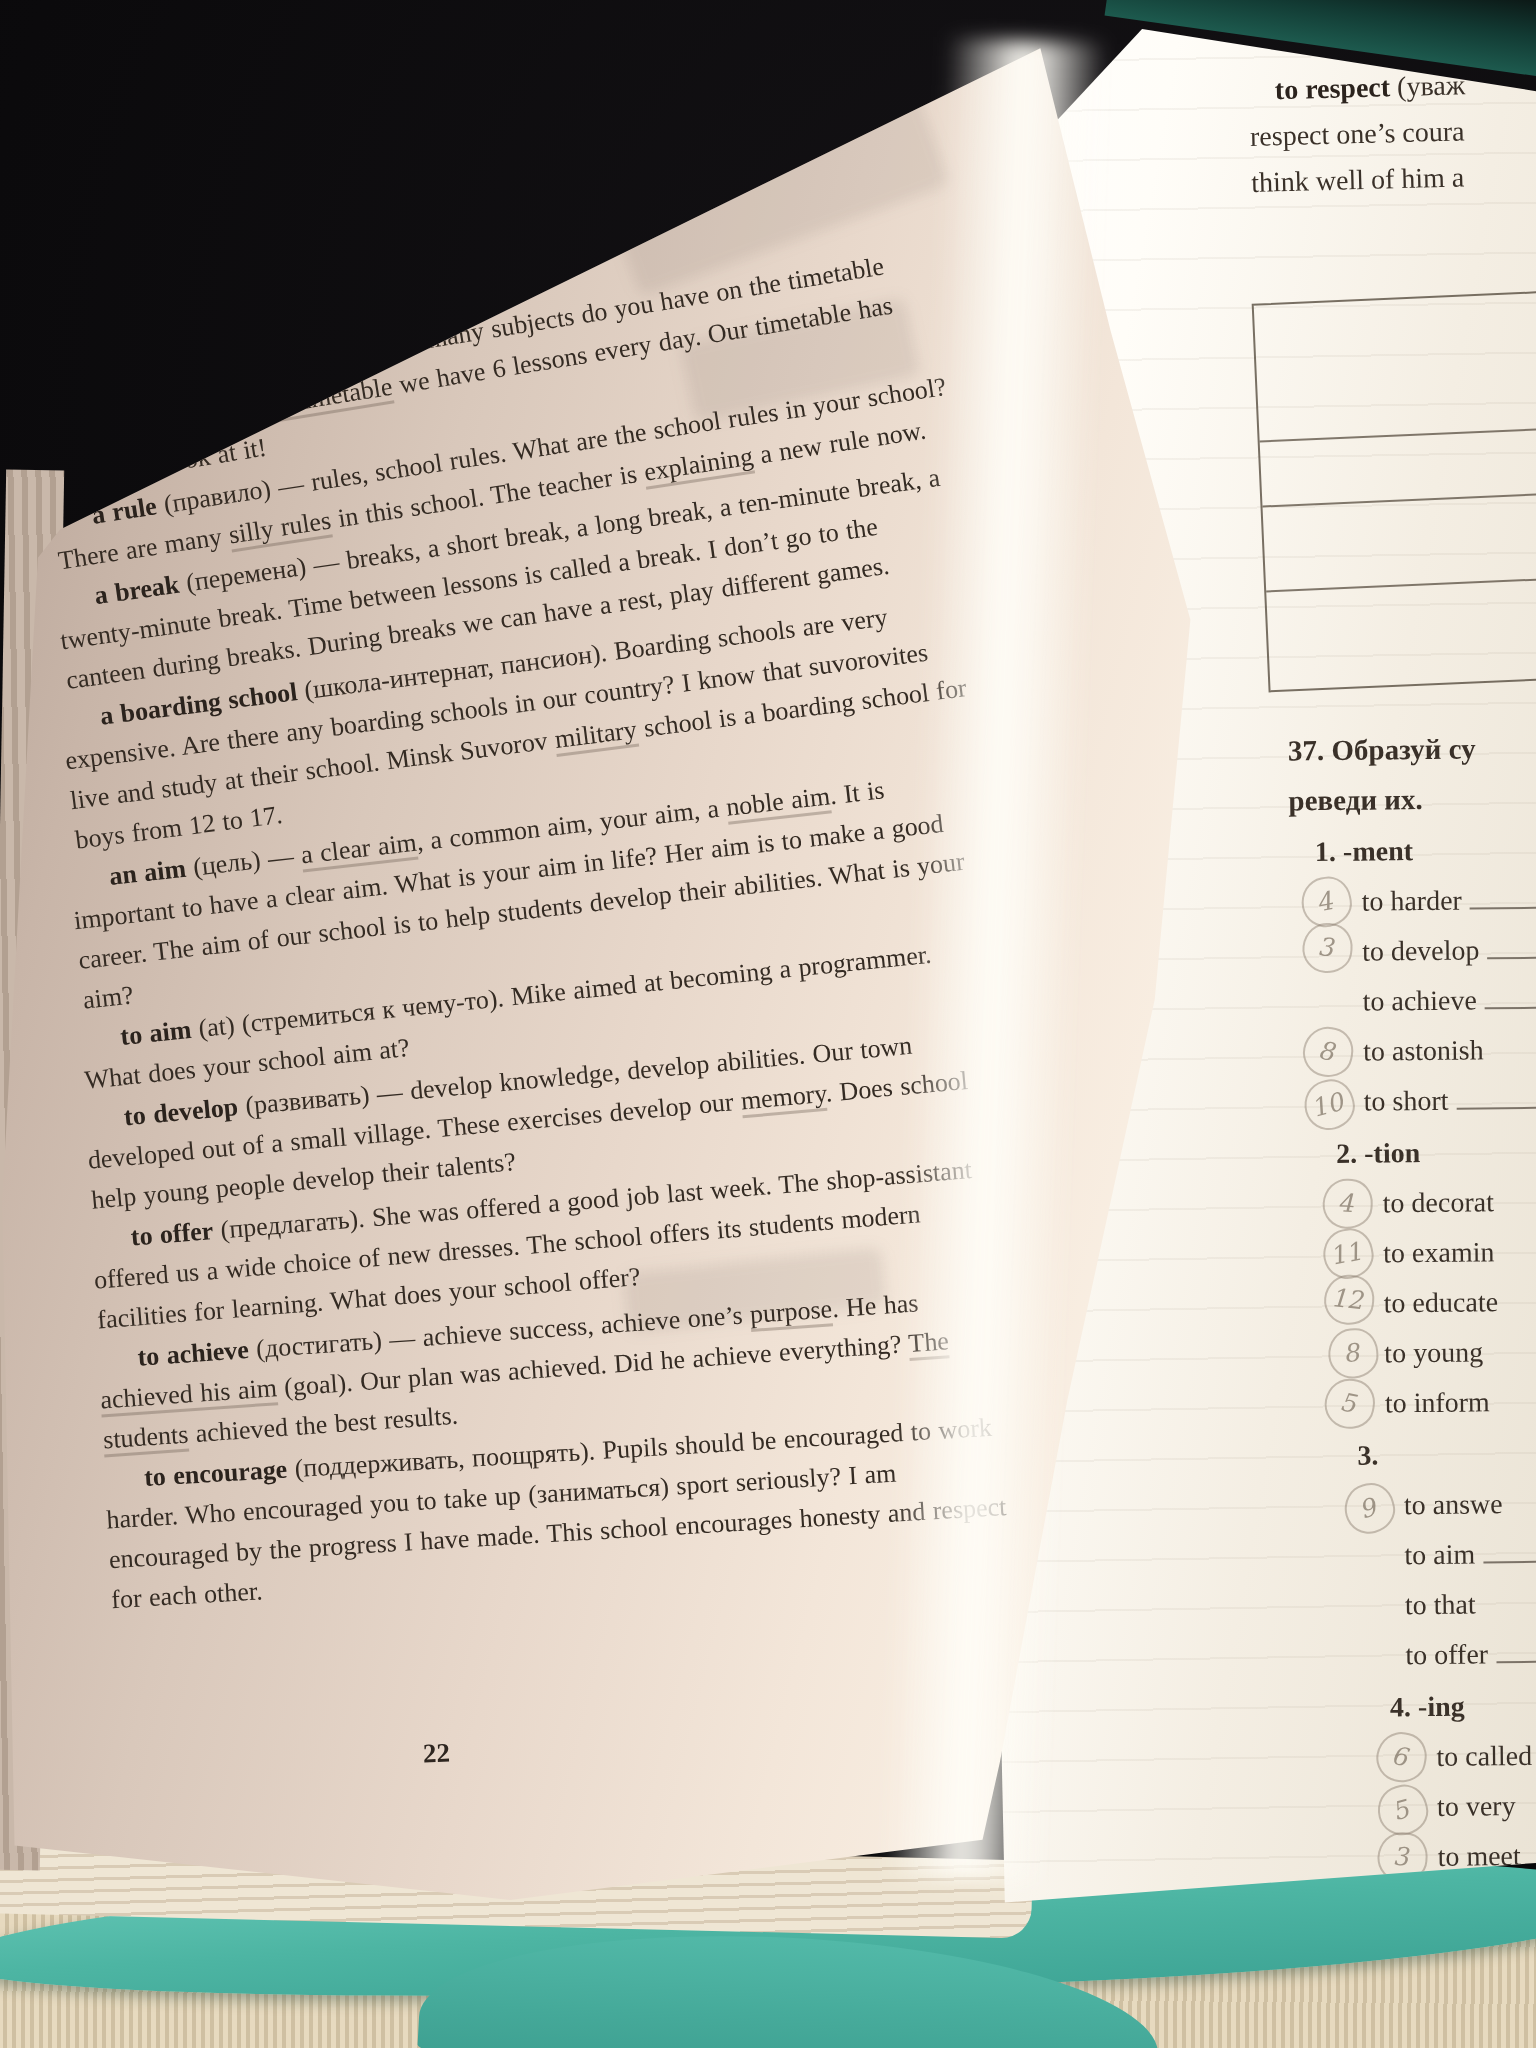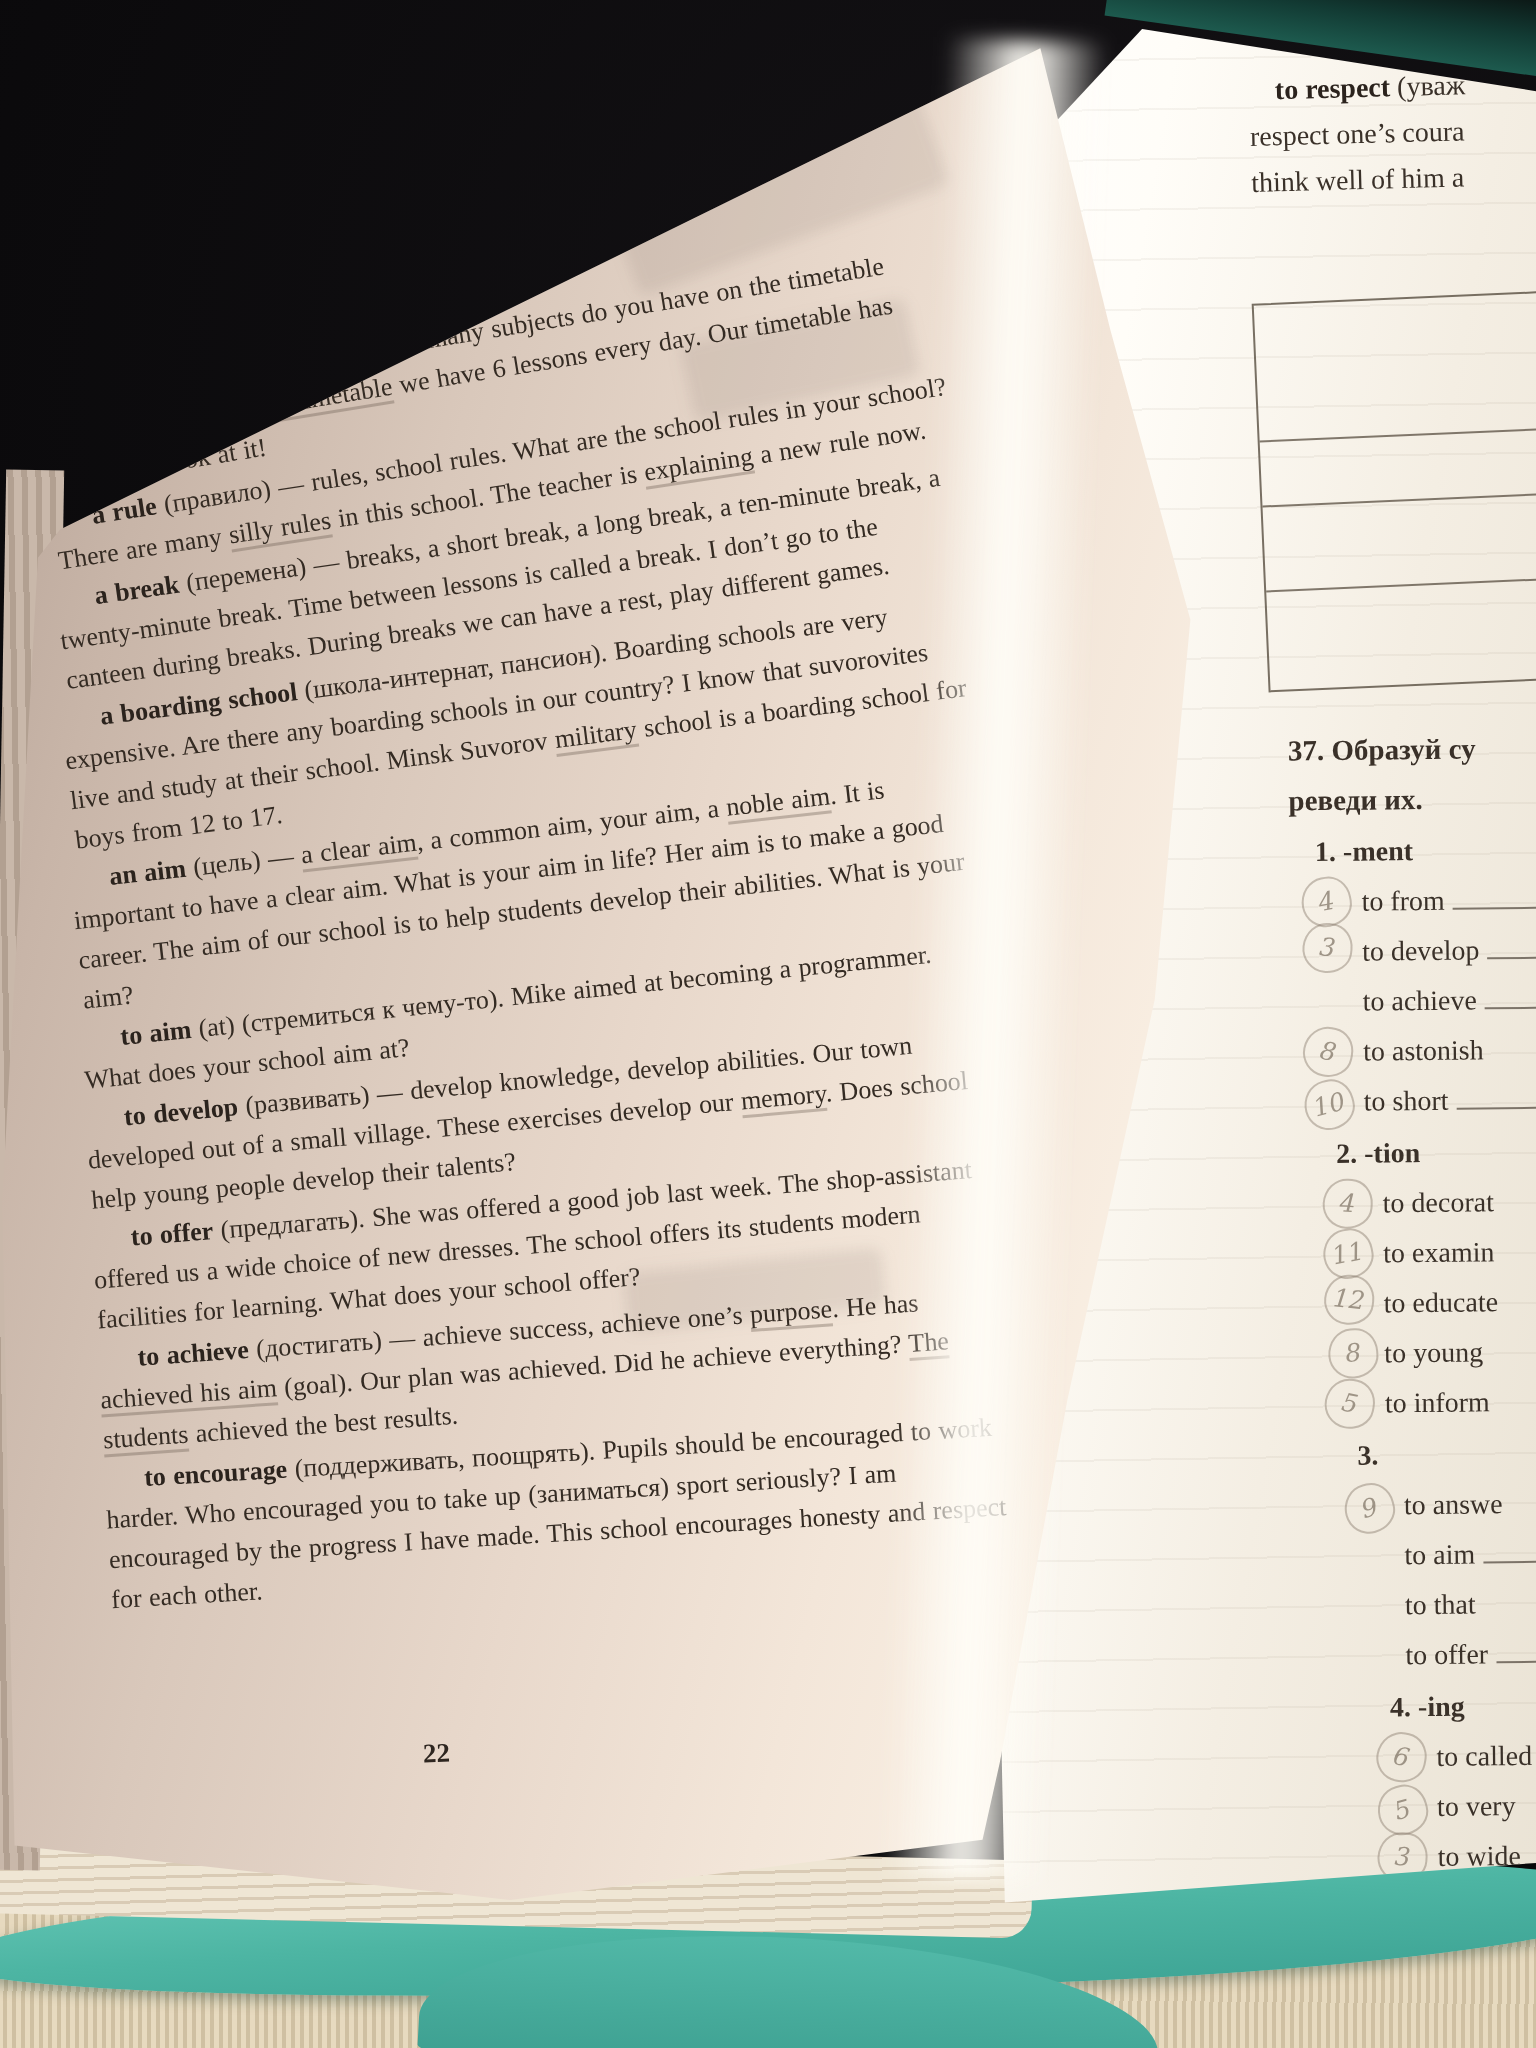--- a/index.html
+++ b/index.html
@@ -160,21 +160,21 @@
       <div class="row-line" style="top: 35%;"></div>
       <div class="row-line" style="top: 52%;"></div>
       <div class="row-line" style="top: 74%;"></div>
     </div>
   <div class="ex37">
     <div class="ex37-head">37. Образуй су</div>
     <div class="ex37-head">реведи их.</div>
     <div>
         <div class="group g0">
           <div class="glabel">1. -ment</div>
-          <div class="item"><span class="mark m0">4</span><span>to from</span><span class="blank"></span></div>
+          <div class="item"><span class="mark m0">4</span><span>to harder</span><span class="blank"></span></div>
           <div class="item"><span class="mark m1">3</span><span>to develop</span><span class="blank"></span></div>
           <div class="item"><span>to achieve</span><span class="blank"></span></div>
           <div class="item"><span class="mark m3">8</span><span>to astonish</span></div>
           <div class="item"><span class="mark m4">10</span><span>to short</span><span class="blank"></span></div>
         </div>
         <div class="group g1">
           <div class="glabel">2. -tion</div>
           <div class="item"><span class="mark m5">4</span><span>to decorat</span></div>
           <div class="item"><span class="mark m0">11</span><span>to examin</span></div>
           <div class="item"><span class="mark m1">12</span><span>to educate</span></div>
@@ -185,21 +185,21 @@
           <div class="glabel">3.</div>
           <div class="item"><span class="mark m4">9</span><span>to answe</span></div>
           <div class="item"><span>to aim</span><span class="blank"></span></div>
           <div class="item"><span>to that</span></div>
           <div class="item"><span>to offer</span><span class="blank"></span></div>
         </div>
         <div class="group g3">
           <div class="glabel">4. -ing</div>
           <div class="item"><span class="mark m3">6</span><span>to called</span></div>
           <div class="item"><span class="mark m4">5</span><span>to very</span></div>
-          <div class="item"><span class="mark m5">3</span><span>to wide</span></div>
+          <div class="item"><span class="mark m5">3</span><span>to meet</span></div>
           <div class="item"><span class="mark m0">2</span><span>to think</span></div>
         </div>
       </div>
   </div>
 </div>
 
 <div class="left-page">
   <div class="ghost a"></div>
   <div class="ghost b"></div>
   <div class="ghost c"></div>

